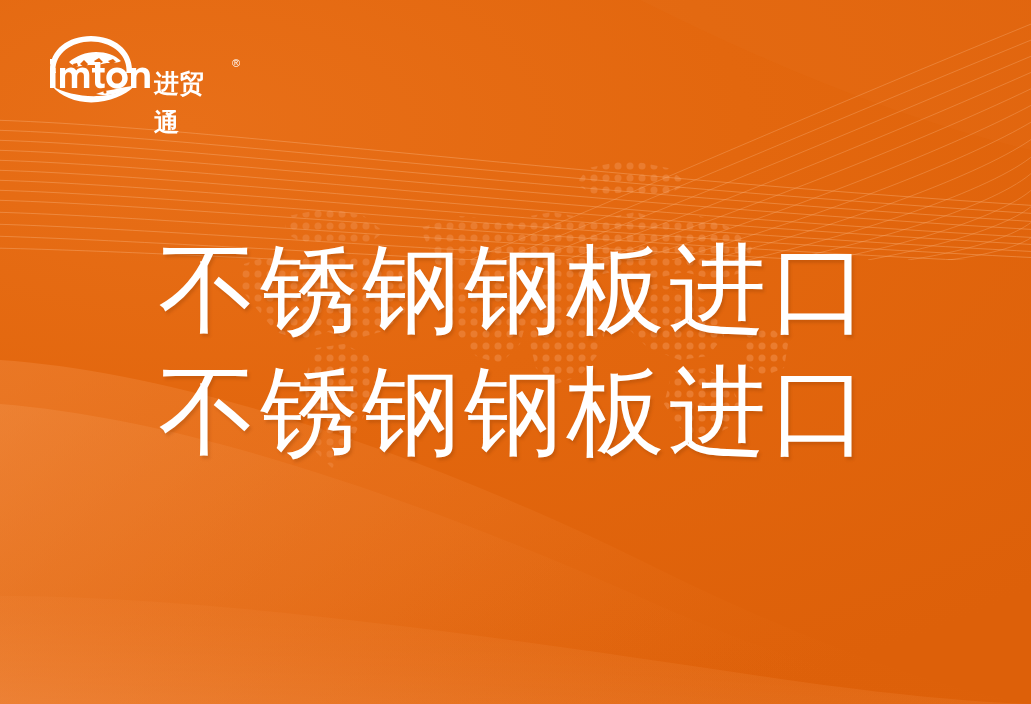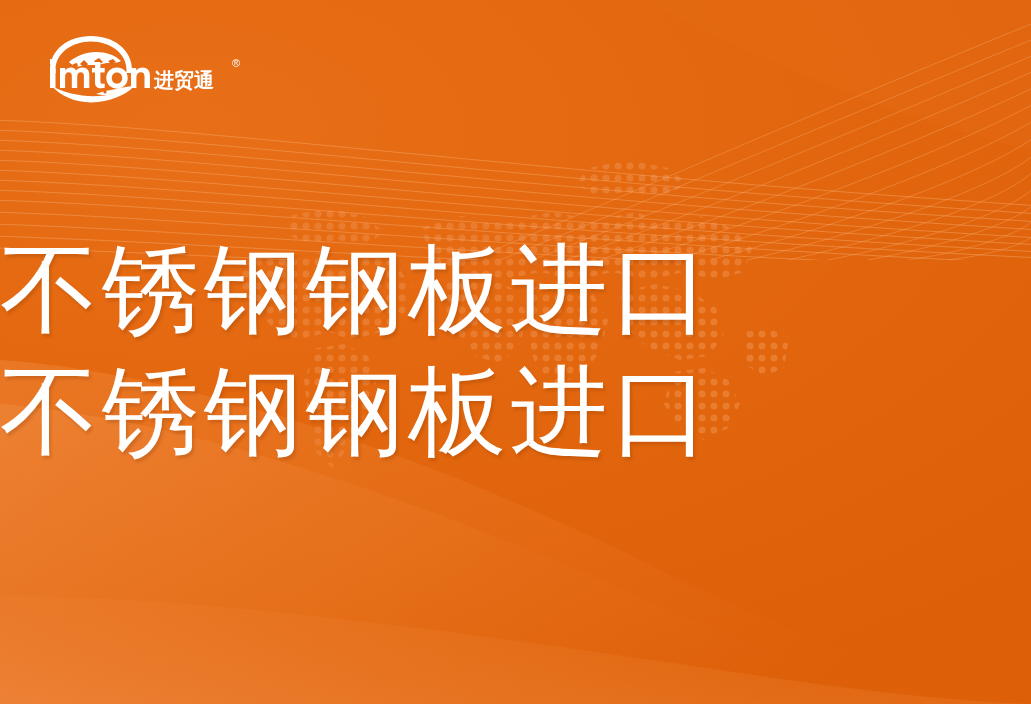--- a/index.html
+++ b/index.html
@@ -54,20 +54,21 @@
     width: 180px;
     height: 76px;
   }
 
   
   #headline {
     position: absolute;
     left: 0;
     top: 228px;
     width: 1031px;
+    text-align: center;
     color: #ffffff;
     font-size: 98px;
     line-height: 122px;
     letter-spacing: 4px;
     font-weight: 400;
     text-shadow: 2px 3px 3px rgba(120, 48, 0, 0.22);
     white-space: nowrap;
   }
   #headline .hl-line { display: block; }
 
@@ -222,22 +223,22 @@
         <path d="M81,39.5 c6.2,0 10.7,4.5 10.7,10.5 c0,6 -4.5,10.5 -10.7,10.5
                  c-6.2,0 -10.7,-4.5 -10.7,-10.5 c0,-6 4.5,-10.5 10.7,-10.5 Z
                  M81,44.4 c-3.1,0 -5.2,2.3 -5.2,5.6 c0,3.3 2.1,5.6 5.2,5.6
                  c3.1,0 5.2,-2.3 5.2,-5.6 c0,-3.3 -2.1,-5.6 -5.2,-5.6 Z"></path>
         <path d="M95,40 h5.2 v2.5 c1.7,-2.1 3.8,-3 6.3,-3 c4.6,0 7.4,3 7.4,7.9 V60
                  h-5.4 V48.4 c0,-2.7 -1.3,-4.1 -3.6,-4.1 c-2.6,0 -4.5,1.9 -4.5,5 V60
                  H95 Z"></path>
       </g>
     </svg>
     
-    <div style="position:absolute; left:118px; top:36px; color:#ffffff; font-size:20px;
-                line-height:32px; letter-spacing:0px; font-weight:700;">进贸通</div>
+    <div style="position:absolute; left:118px; top:36px; color:#ffffff; font-size:25px;
+                line-height:39px; letter-spacing:0px; font-weight:700;">进贸通</div>
     <div style="position:absolute; left:196px; top:30px; color:#ffffff; font-size:11px;
                 line-height:11px;">®</div>
   </div>
 
   <div id="headline">
     <span class="hl-line">不锈钢钢板进口</span>
     <span class="hl-line">不锈钢钢板进口</span>
   </div>
 
 

